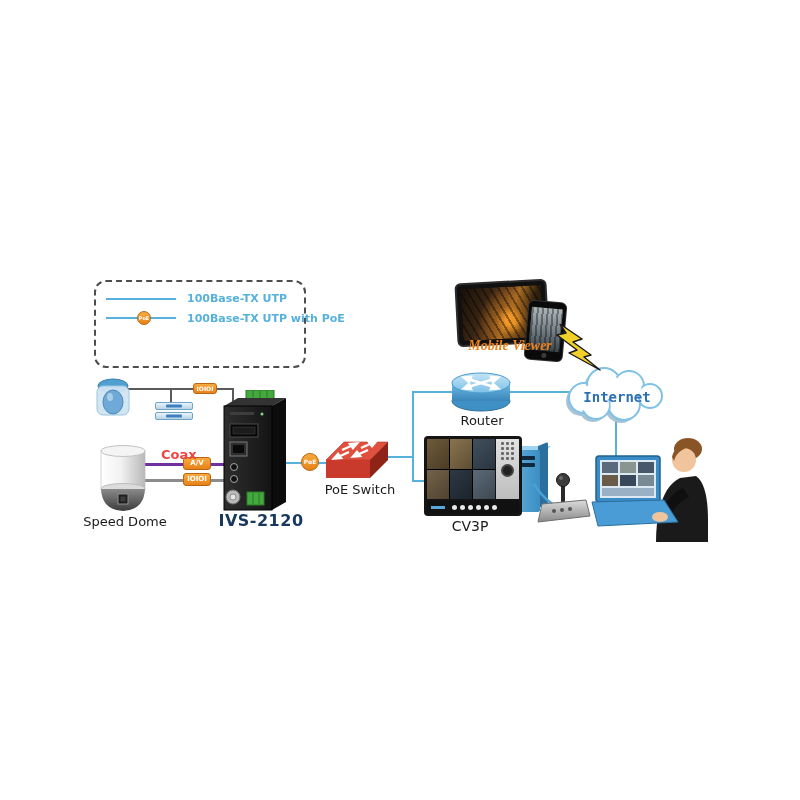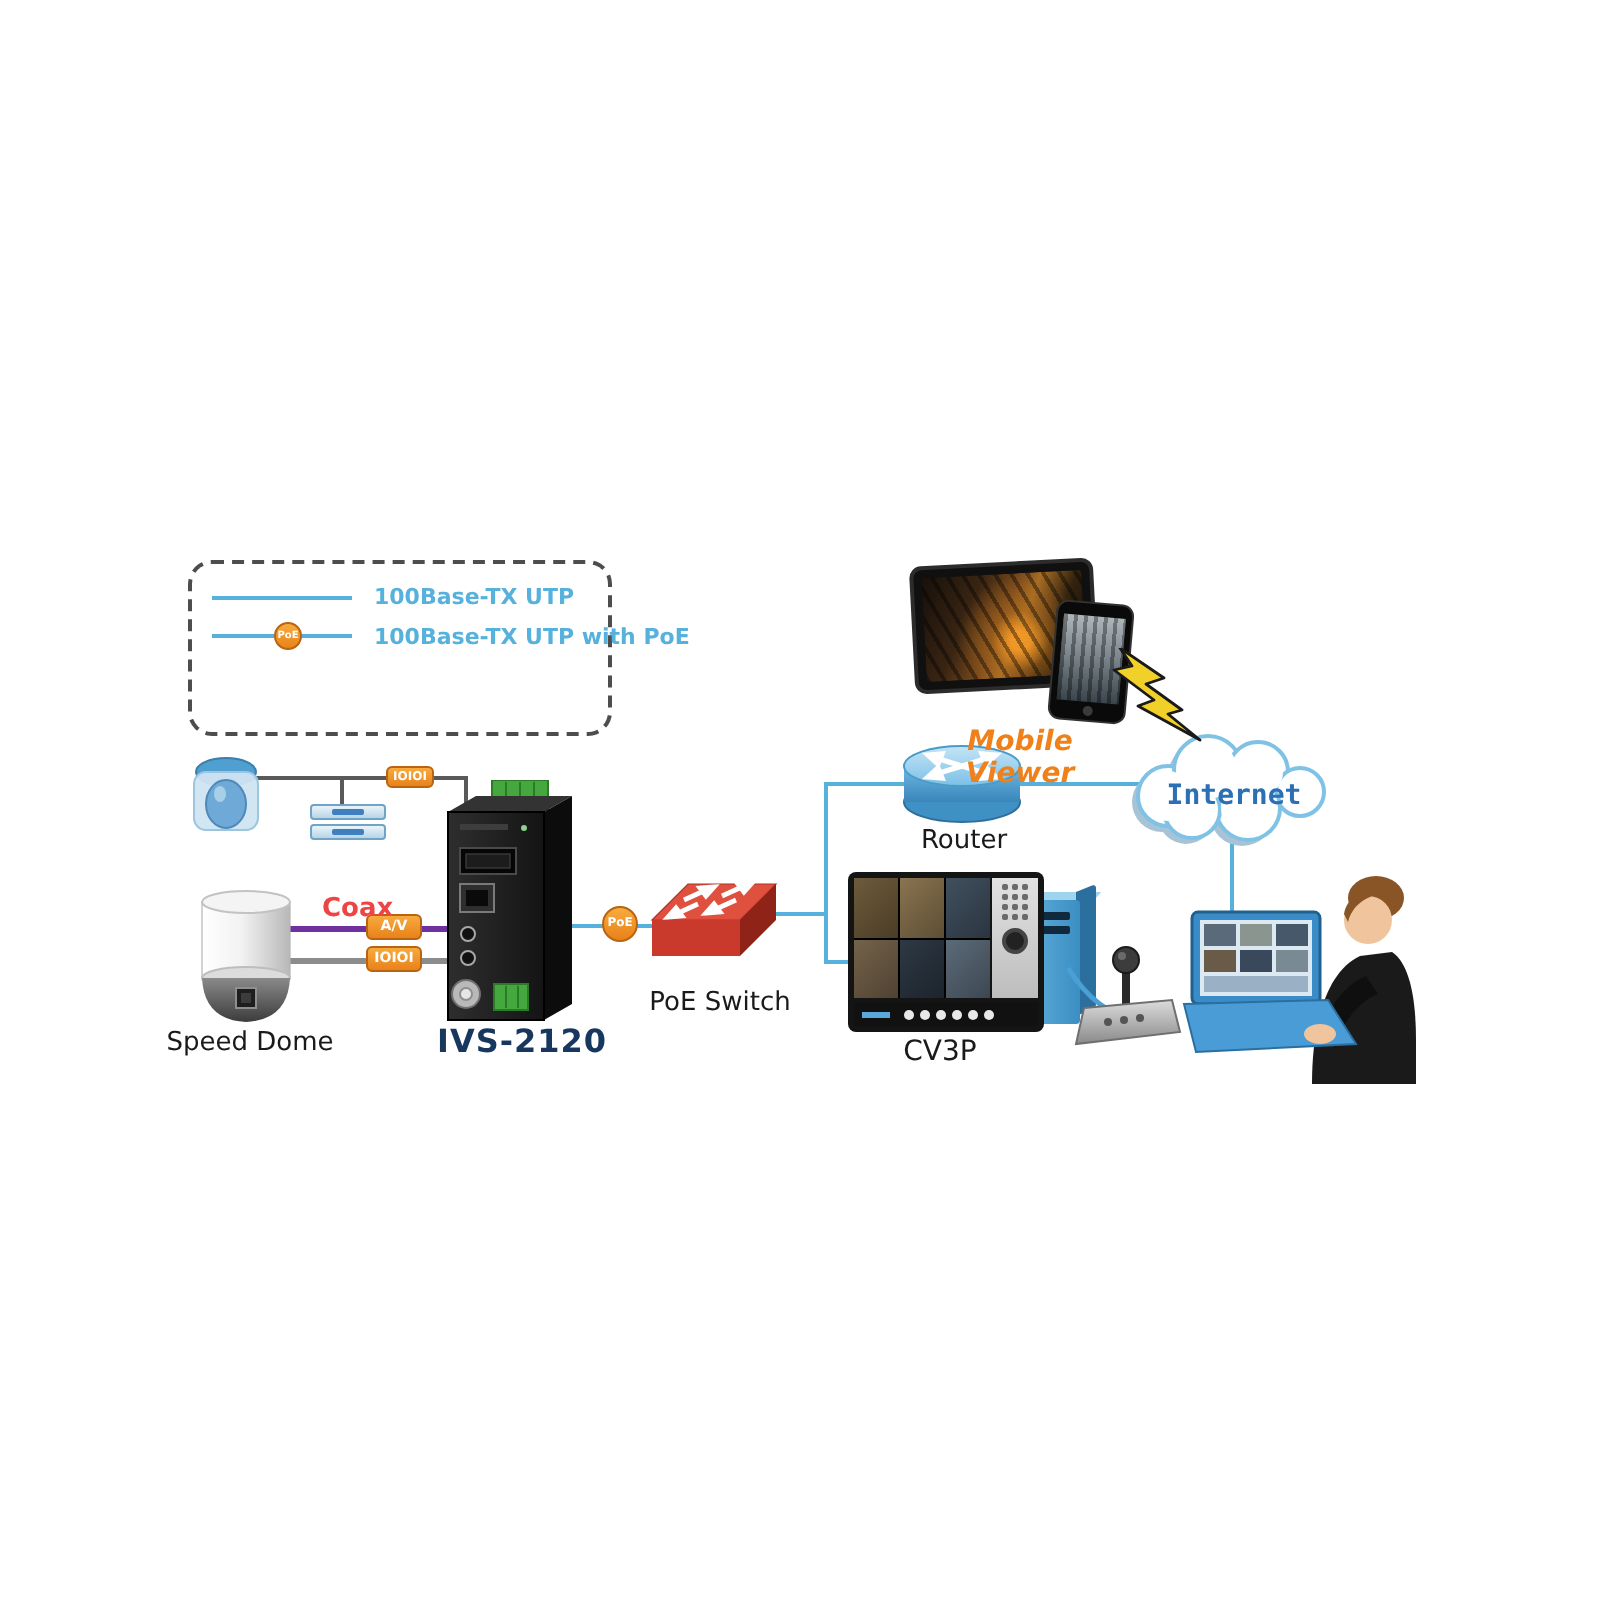--- a/index.html
+++ b/index.html
@@ -376,18 +376,18 @@
         <rect x="48" y="45" width="16" height="11" fill="#7a8a95"></rect>
       <rect x="12" y="58" width="52" height="8" fill="#9ab0c4"></rect>
       <polygon points="2,72 74,70 88,92 8,96" fill="#4a9cd6" stroke="#2a6f9e"></polygon>
       <ellipse cx="70" cy="87" rx="8" ry="5" fill="#f0c49c"></ellipse>
     </svg>
   </div>
 
   <div class="lbl" style="left:82px;top:514px;width:86px;">Speed Dome</div>
   <div class="lbl coax" style="left:161px;top:447px;">Coax</div>
   <div class="lbl ivs" style="left:214px;top:511px;width:94px;">IVS-2120</div>
-  <div class="lbl" style="left:322px;top:482px;width:76px;margin-top:12px;">PoE Switch</div>
+  <div class="lbl" style="left:322px;top:482px;width:76px;">PoE Switch</div>
   <div class="lbl" style="left:452px;top:413px;width:60px;">Router</div>
-  <div class="lbl mviewer" style="left:458px;top:363px;width:104px;">Mobile Viewer</div>
+  <div class="lbl mviewer" style="left:458px;top:338px;width:104px;font-family:Liberation Serif, serif;">Mobile Viewer</div>
   <div class="lbl cv3p" style="left:440px;top:518px;width:60px;">CV3P</div>
 
 </div>
 
 </body></html>

